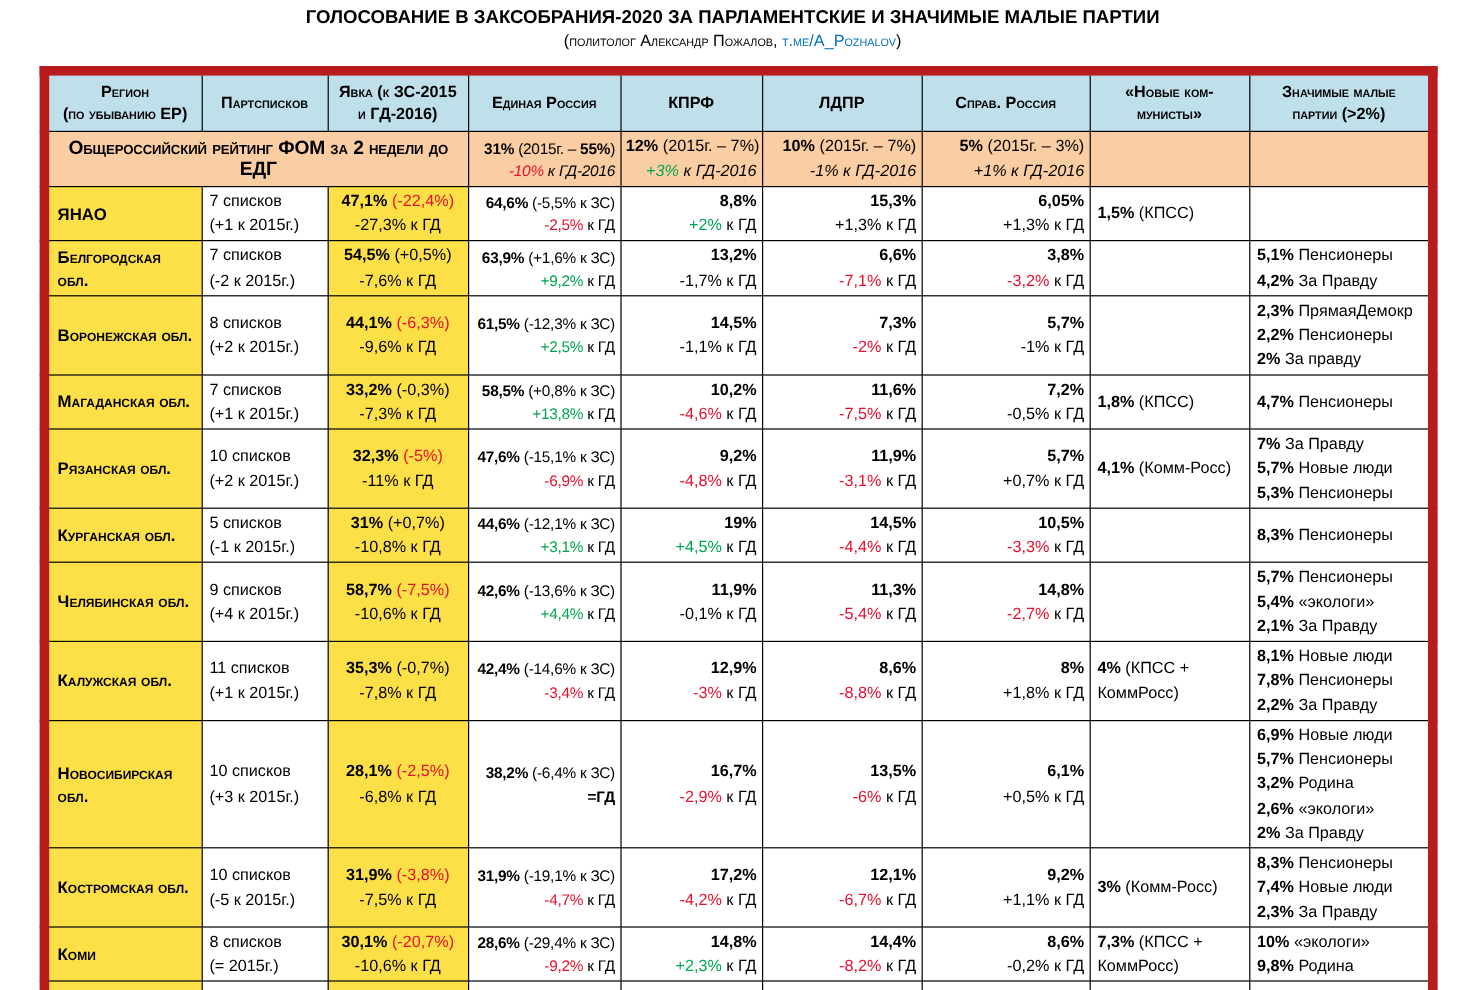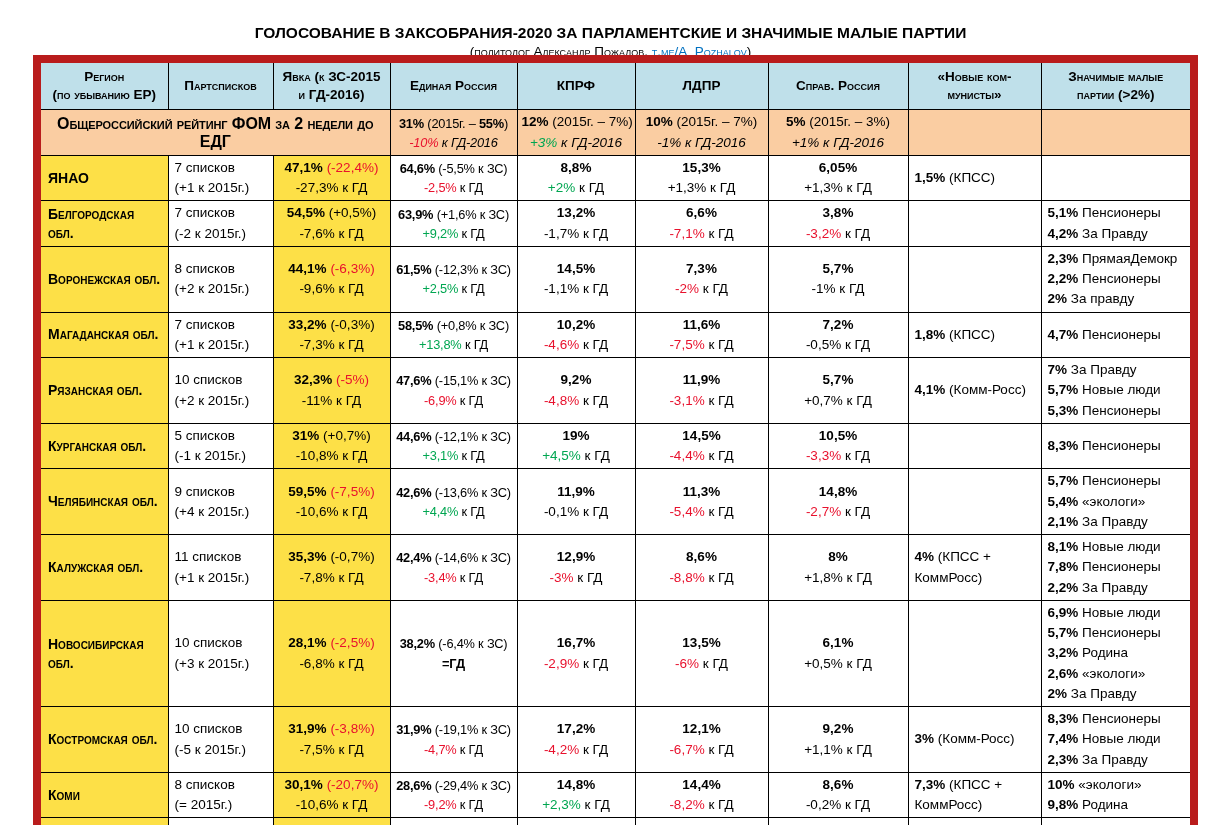--- a/index.html
+++ b/index.html
@@ -1,39 +1,39 @@
 <!DOCTYPE html>
 <html><head>
 <meta charset="utf-8">
 <style>
   html,body{margin:0;padding:0;}
   body{
     width:1221px;height:825px;overflow:hidden;background:#fff;
     font-family:"Liberation Sans",sans-serif;color:#000;position:relative;
   }
-  .title{margin-top:24px;text-align:center;font-weight:700;font-size:15.5px;letter-spacing:0px;}
+  .title{margin-top:6px;text-align:center;font-weight:700;font-size:15.5px;letter-spacing:0px;}
   .subtitle{text-align:center;font-weight:400;font-size:13.5px;font-variant:small-caps;margin-top:2px;}
   .link{color:#0070c0;}
   table{
     position:absolute;left:33px;top:55px;width:1157px;
     border-collapse:collapse;table-layout:fixed;border:8px solid #b91c1c;
   }
   th,td{border:1px solid #000;vertical-align:middle;}
   thead th{
     background:#bfe0ea;font-variant:small-caps;font-weight:700;
     font-size:13.5px;line-height:1.35;padding:5px 2px;text-align:center;
   }
   td{font-size:13.5px;padding:2px 4px;}
   .line{line-height:1.5;white-space:nowrap;}
   .newcom .line,.small .line,.region .line{white-space:normal;}
   .region{background:#fde047;font-variant:small-caps;font-weight:700;font-size:14px;padding-left:7px;}
   .region .line{line-height:1.35;}
   .lists{padding-left:6px;}
   .turnout{background:#fde047;text-align:center;}
-  .er,.kprf,.ldpr,.sr{text-align:center;}
+  .er,.kprf,.ldpr,.sr{text-align:right;}
   .er{font-size:12.8px;letter-spacing:-0.2px;}
   .newcom,.small{padding-left:6px;margin-top:32px;}
   tr.fom td{background:#facda2;}
   .fom-label{font-variant:small-caps;font-weight:700;text-align:center;font-size:16px;letter-spacing:-0.1px;}
   .bold{font-weight:700;}
   .red{color:#e8112d;}
   .green{color:#00a651;}
   .italic{font-style:italic;}
   tr.cut td{height:11px;padding:0;}
 </style>
@@ -321,21 +321,21 @@
       </tr>
       <tr>
         <td class="region">
           <div class="line"><span>Челябинская обл.</span></div>
         </td>
         <td class="lists">
           <div class="line"><span>9 списков</span></div>
           <div class="line"><span>(+4 к 2015г.)</span></div>
         </td>
         <td class="turnout">
-          <div class="line"><span class="bold">59,5% </span><span class="red">(-7,5%)</span></div>
+          <div class="line"><span class="bold">58,7% </span><span class="red">(-7,5%)</span></div>
           <div class="line"><span>-10,6% к ГД</span></div>
         </td>
         <td class="er">
           <div class="line"><span class="bold">42,6%</span><span> (-13,6% к ЗС)</span></div>
           <div class="line"><span class="green">+4,4%</span><span> к ГД</span></div>
         </td>
         <td class="kprf">
           <div class="line"><span class="bold">11,9%</span></div>
           <div class="line"><span>-0,1% к ГД</span></div>
         </td>

